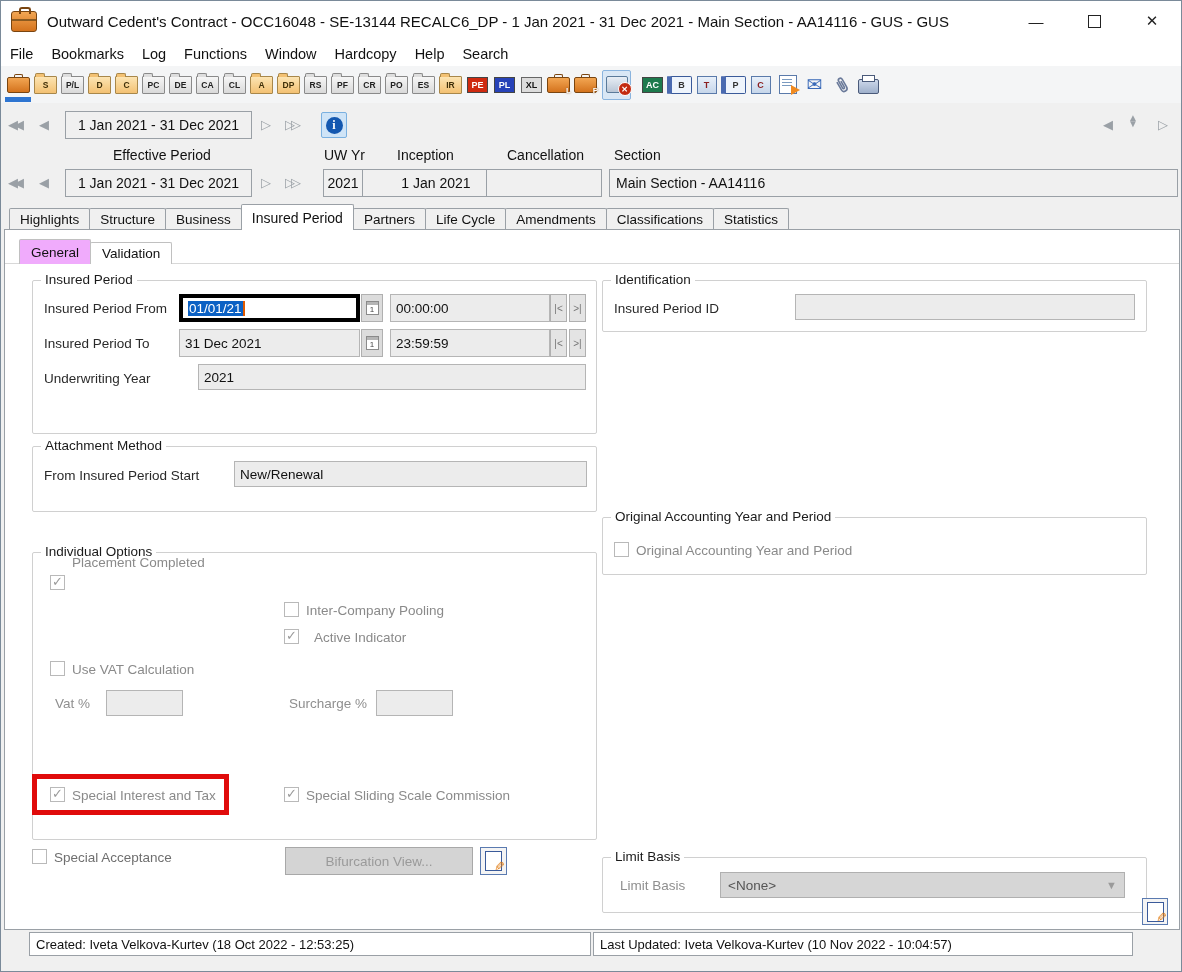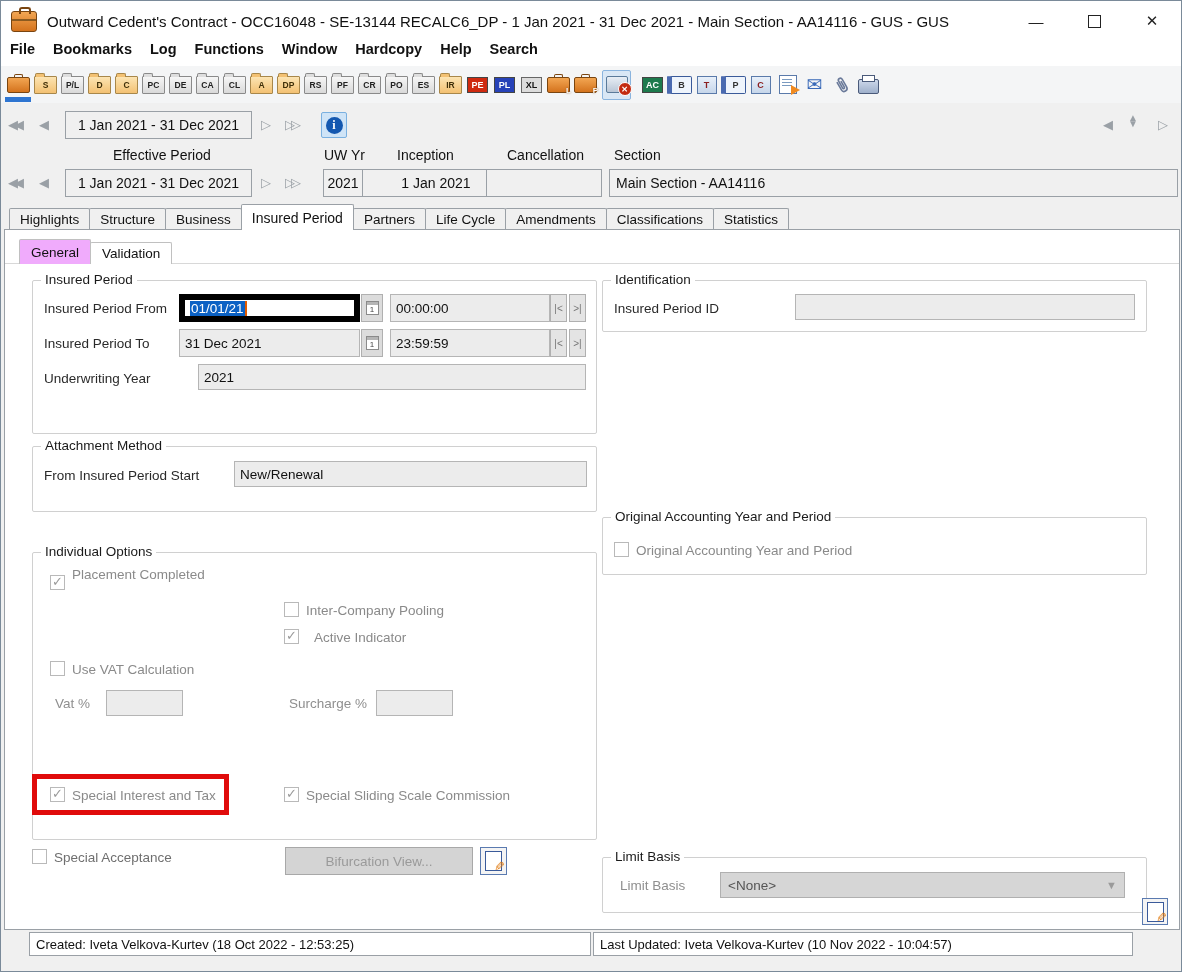--- a/index.html
+++ b/index.html
@@ -7,21 +7,21 @@
   
   .titlebar{position:absolute;left:0;top:0;width:100%;height:40px;background:#ffffff;display:flex;align-items:center;}
   .app-icon{width:24px;height:19px;margin-left:10px;position:relative;background:linear-gradient(#f2a653,#d4731d);border:1px solid #7a4510;border-radius:3px;}
   .app-icon::before{content:"";position:absolute;top:-5px;left:7px;width:8px;height:5px;border:2px solid #7a4510;border-bottom:none;border-radius:3px 3px 0 0;}
   .app-icon::after{content:"";position:absolute;top:7px;left:0;width:100%;height:2px;background:#8a5a20;}
   .titletext{margin-left:10px;font-size:15px;color:#111;white-space:nowrap;}
   .wincontrols{position:absolute;right:0;top:0;height:40px;display:flex;}
   .winbtn{width:58px;height:40px;display:flex;align-items:center;justify-content:center;font-size:15px;color:#222;}
   .winbtn.max span{display:block;width:11px;height:11px;border:1px solid #222;}
   
-  .menubar{position:absolute;left:0;top:40px;width:100%;height:25px;background:#ffffff;display:flex;border-bottom:1px solid #e8e8e8;font-weight:bold;}
+  .menubar{position:absolute;left:0;top:40px;width:100%;height:25px;background:#ffffff;display:flex;align-items:center;border-bottom:1px solid #e8e8e8;}
   .menuitem{padding:0 9px;font-size:14.5px;color:#111;}
   
   .toolbar{position:absolute;left:0;top:65px;width:100%;height:37px;background:#f4f5f6;display:flex;align-items:center;border-bottom:1px solid #e0e0e0;}
   .tbtn{width:27px;height:28px;display:flex;align-items:center;justify-content:center;position:relative;margin-left:0;}
   .tbtn.selected{background:#d9e7f5;border:1px solid #8ab4de;border-radius:2px;}
   .active-underline{position:absolute;left:4px;top:31px;width:26px;height:5px;background:#2e75d1;}
   .folder{width:21px;height:16px;border:1px solid #8a8a8a;background:linear-gradient(#f6f6f6,#d9d9d9);border-radius:1px;position:relative;font-weight:bold;font-size:8.5px;color:#222;display:flex;align-items:center;justify-content:center;letter-spacing:0;}
   .folder::before{content:"";position:absolute;top:-4px;left:0px;width:8px;height:3px;background:#dedede;border:1px solid #8a8a8a;border-bottom:none;border-radius:2px 2px 0 0;}
   .folder.orange{background:linear-gradient(#fce4b2,#f3c173);border-color:#a8874a;color:#3f2f08;}
   .folder.orange::before{background:#f3c173;border-color:#a8874a;}
@@ -60,21 +60,21 @@
   .content{position:absolute;left:3px;top:228px;width:1176px;height:701px;background:#ffffff;border:1px solid #9aa0a6;box-sizing:border-box;}
   .subtabs{position:absolute;left:14px;top:9px;display:flex;align-items:flex-end;height:25px;}
   .subtab{box-sizing:border-box;height:22px;padding:0 11px;border:1px solid #c0c0c0;border-bottom:none;background:#ffffff;font-size:13.5px;color:#111;display:flex;align-items:center;margin-right:-1px;border-radius:2px 2px 0 0;}
   .subtab.selected{height:25px;z-index:5;position:relative;background:#f0abfc;}
   .subtab-base{position:absolute;left:0;top:33px;width:1174px;height:1px;background:#d8d8d8;}
   .groupbox{position:absolute;border:1px solid #d0d0d0;border-radius:2px;box-sizing:border-box;}
   .grouptitle{position:absolute;top:-9px;left:8px;background:#ffffff;padding:0 4px;font-size:13.5px;color:#1a1a1a;}
   .flabel{position:absolute;font-size:13.5px;color:#2a2a2a;white-space:nowrap;}
   .flabel.dim{color:#8f8f8f;}
   .field{position:absolute;box-sizing:border-box;background:#ececec;border:1px solid #b5b5b5;font-size:13.5px;color:#111;display:flex;align-items:center;padding:0 5px;}
-  .field.focused{background:#ffffff;border:6px solid #000000;}
+  .field.focused{background:#ffffff;border:4px solid #000000;}
   .seltext{background:#0b61c4;color:#fff;padding:0 1px;}
   .cursorbar{display:inline-block;width:2px;height:15px;background:#e05a00;vertical-align:middle;}
   .calbtn{position:absolute;box-sizing:border-box;background:#dcdcdc;border:1px solid #b0b0b0;display:flex;align-items:center;justify-content:center;}
   .calico{width:11px;height:12px;background:#fff;border:1px solid #8a8a8a;font-size:8px;color:#444;display:flex;align-items:flex-end;justify-content:center;position:relative;}
   .calico::before{content:"";position:absolute;top:0;left:0;width:100%;height:3px;background:#b5b5b5;}
   .stepbtn{position:absolute;box-sizing:border-box;background:#e4e4e4;border:1px solid #b0b0b0;font-size:10px;color:#777;display:flex;align-items:center;justify-content:center;}
   .checkbox{position:absolute;width:15px;height:15px;box-sizing:border-box;border:1px solid #b9b9b9;background:#fff;display:flex;align-items:center;justify-content:center;}
   .checkbox .mark{color:#9a9a9a;font-size:13px;line-height:1;margin-top:-2px;}
   .cblabel{position:absolute;font-size:13.5px;color:#8a8a8a;white-space:nowrap;}
   .redbox{position:absolute;border:5px solid #e00b0b;box-sizing:border-box;}
@@ -320,21 +320,21 @@
     </div>
     <div class="checkbox" style="left:609px;top:312px;"></div>
     <div class="cblabel" style="left:631px;top:313px;">Original Accounting Year and Period</div>
 
     <div class="groupbox" style="left:27px;top:322px;width:565px;height:288px;">
       <div class="grouptitle">Individual Options</div>
     </div>
     <div class="checkbox" style="left:45px;top:345px;">
         <span class="mark">✓</span>
       </div>
-    <div class="cblabel" style="left:67px;top:337px;text-align:center;">Placement Completed</div>
+    <div class="cblabel" style="left:67px;top:325px;text-align:center;">Placement Completed</div>
     <div class="checkbox" style="left:279px;top:372px;"></div>
     <div class="cblabel" style="left:301px;top:373px;">Inter-Company Pooling</div>
     <div class="checkbox" style="left:279px;top:399px;">
         <span class="mark">✓</span>
       </div>
     <div class="cblabel" style="left:309px;top:400px;">Active Indicator</div>
     <div class="checkbox" style="left:45px;top:431px;"></div>
     <div class="cblabel" style="left:67px;top:432px;">Use VAT Calculation</div>
     <div class="flabel dim" style="left:50px;top:466px;">Vat %</div>
     <div class="field" style="left:101px;top:460px;width:77px;height:26px;"></div>

